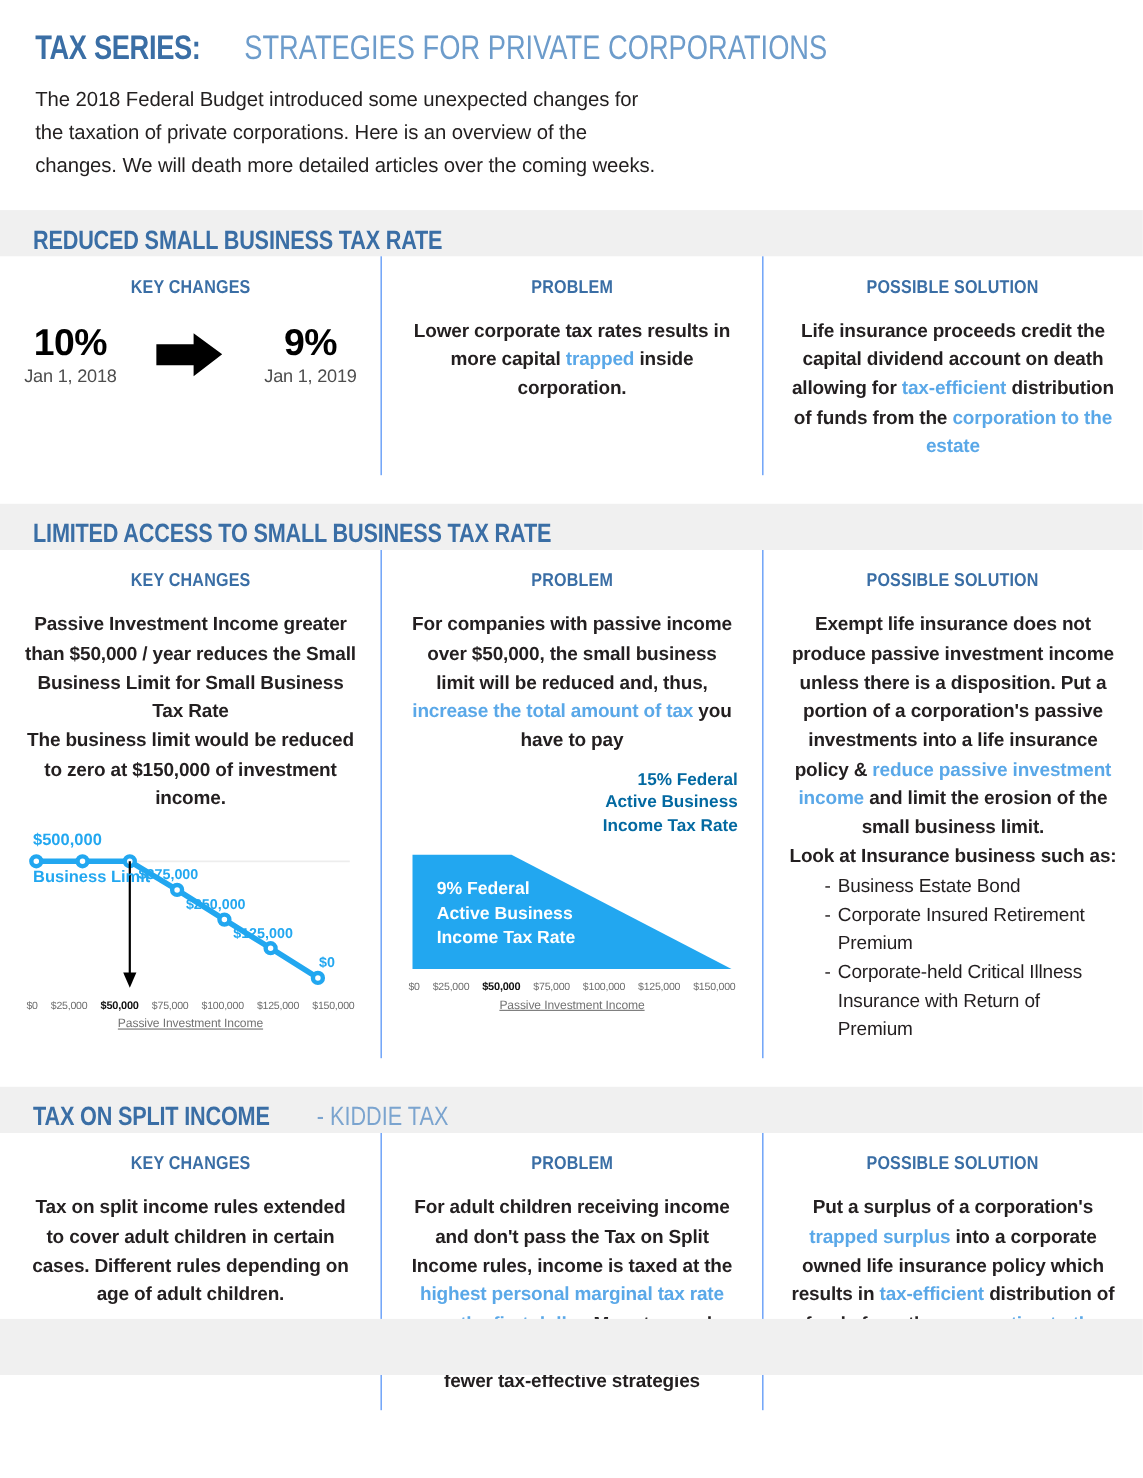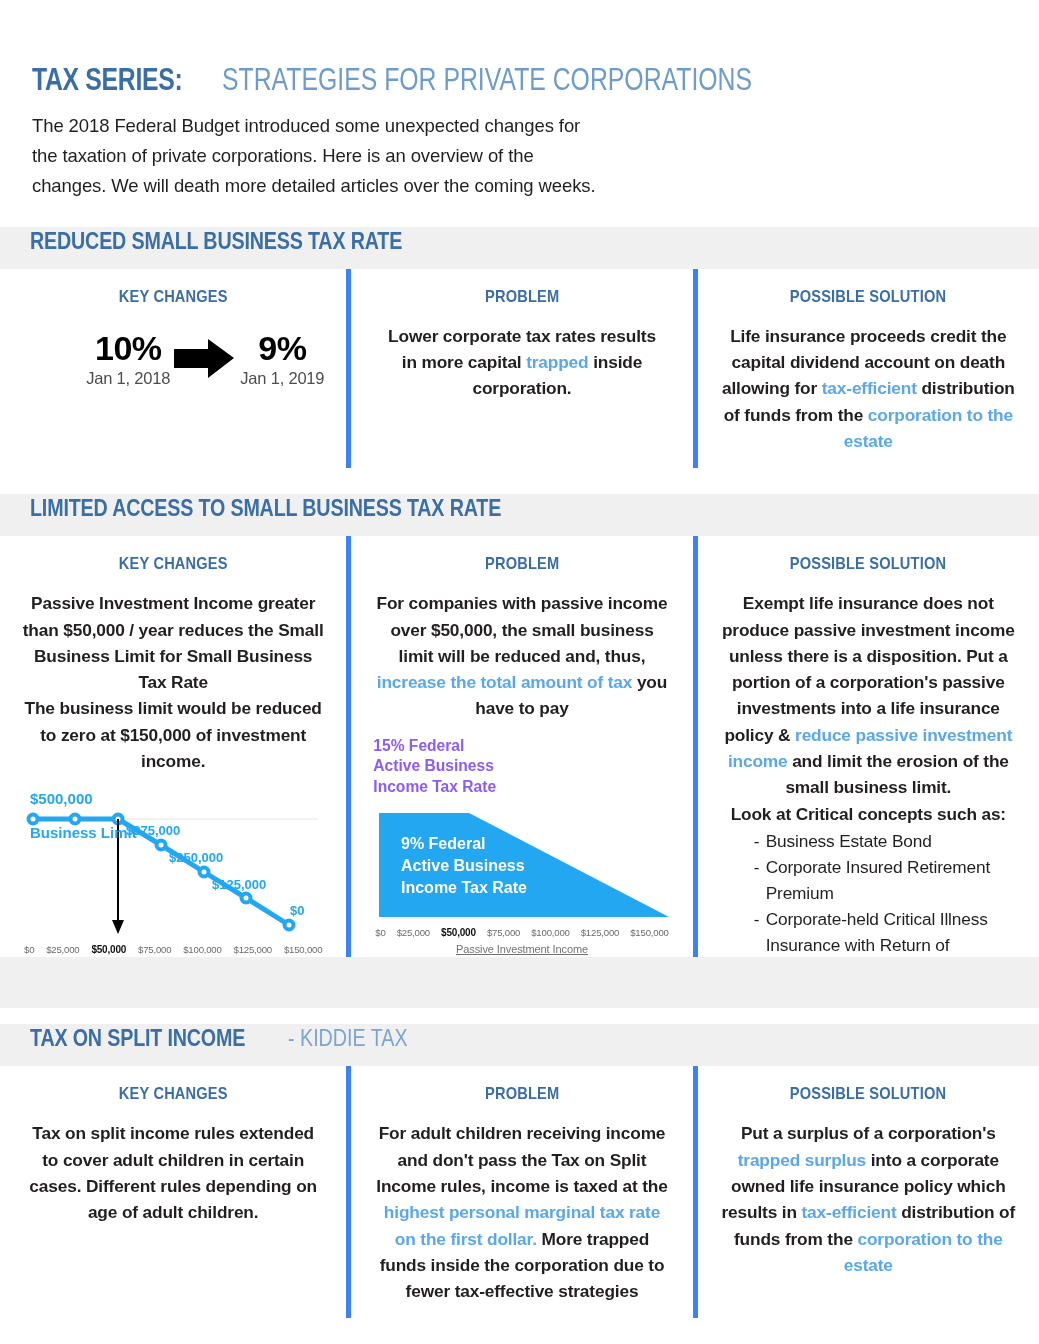--- a/index.html
+++ b/index.html
@@ -3,21 +3,21 @@
 <meta charset="utf-8">
 <style>
   * { box-sizing: border-box; margin: 0; padding: 0; }
   html, body {
     width: 1039px;
     height: 1344px;
     background: #ffffff;
     font-family: "Liberation Sans", sans-serif;
     overflow: hidden;
   }
-  .page { position: relative; width: 1039px; height: 972px; background: #fff; margin-top: 36px; }
+  .page { position: relative; width: 1039px; height: 1250px; background: #fff; }
 
   
   .intro { padding: 28px 32px 0 32px; }
   .title-line {
     white-space: nowrap;
     font-family: "Liberation Sans Narrow", "Liberation Sans", sans-serif;
     font-stretch: condensed;
     line-height: 1;
     margin-bottom: 16px;
   }
@@ -46,21 +46,21 @@
     color: #221f1f;
     max-width: 690px;
     letter-spacing: -0.1px;
   }
 
   
   .sec-bar {
     background: #f0f0f0;
     height: 42px;
     display: flex;
-    align-items: flex-start;
+    align-items: flex-end;
     padding-left: 30px;
     margin-top: 26px;
   }
   .sec-bar .bar-strong {
     font-family: "Liberation Sans Narrow", "Liberation Sans", sans-serif;
     font-stretch: condensed;
     font-weight: bold;
     font-size: 24px;
     color: #3a6ea5;
     letter-spacing: -0.2px;
@@ -83,21 +83,21 @@
   }
 
   
   .cols { display: flex; align-items: stretch; }
   .col {
     width: 346.33px;
     padding: 18px 22px 14px 22px;
     position: relative;
     text-align: center;
   }
-  .col + .col { border-left: 5px solid #3b82f6; }
+  .col + .col { border-left: 1px solid #3b82f6; }
   .col-head {
     font-family: "Liberation Sans Narrow", "Liberation Sans", sans-serif;
     font-stretch: condensed;
     font-weight: bold;
     font-size: 17px;
     color: #3a6ea5;
     letter-spacing: 0.2px;
     margin-bottom: 16px;
     transform: scaleX(0.86);
     display: inline-block;
@@ -109,21 +109,21 @@
     color: #231f20;
     letter-spacing: -0.15px;
     font-weight: bold;
   }
   .hl { color: #5aa8e8; }
 
   
   .rate-row {
     display: flex;
     align-items: flex-start;
-    justify-content: flex-end;
+    justify-content: space-between;
     gap: 0;
     margin-top: 8px;
   }
   .rate-item { text-align: center; }
   .rate-num { font-size: 34px; font-weight: bold; color: #000; line-height: 1.05; letter-spacing: -0.5px; }
   .rate-date { font-size: 16.5px; color: #4d4d4d; margin-top: 2px; letter-spacing: -0.2px; }
   .arrow-wrap { padding: 6px 4px 0 4px; }
 
   
   .chart-box { margin-top: 14px; position: relative; }
@@ -141,22 +141,22 @@
     color: #737373;
     text-align: center;
     margin-top: 5px;
     letter-spacing: -0.1px;
     text-decoration: underline;
   }
   .rate-label-block {
     font-size: 15.6px;
     font-weight: bold;
     line-height: 1.32;
-    color: #8b5cf6;
-    text-align: left;
+    color: #0369a1;
+    text-align: right;
     margin-top: 14px;
   }
 
   
   .bullets { margin-top: 2px; text-align: left; padding-left: 34px; }
   .bullet {
     font-size: 17.3px;
     line-height: 1.5;
     color: #231f20;
     display: flex;
@@ -308,21 +308,21 @@
         </div>
         <div class="axis-caption">Passive Investment Income</div>
       </div>
     </div>
 
     <div class="col">
       <div class="col-head">POSSIBLE SOLUTION</div>
       <div class="body-text">
         <span>Exempt life insurance does not produce passive investment income unless there is a disposition. Put a portion of a corporation's passive investments into a life insurance policy &amp; </span><span class="hl">reduce passive investment income</span><span> and limit the erosion of the small business limit.</span>
       </div>
-      <div class="body-text">Look at Critical concepts such as:</div>
+      <div class="body-text">Look at Insurance business such as:</div>
       <div class="bullets">
         <div class="bullet">
           <span class="dash">-</span>
           <span class="btxt">Business Estate Bond</span>
         </div>
         <div class="bullet">
           <span class="dash">-</span>
           <span class="btxt">Corporate Insured Retirement Premium</span>
         </div>
         <div class="bullet">

